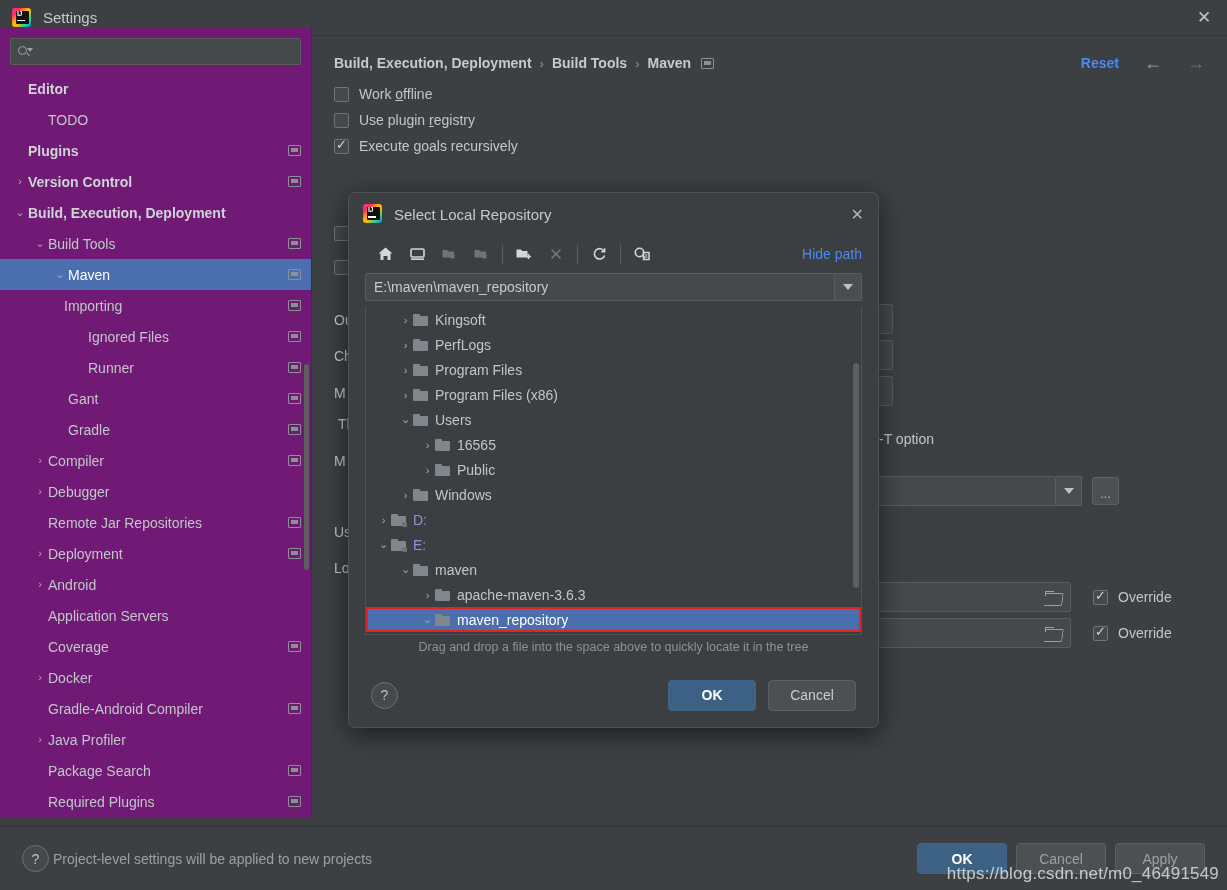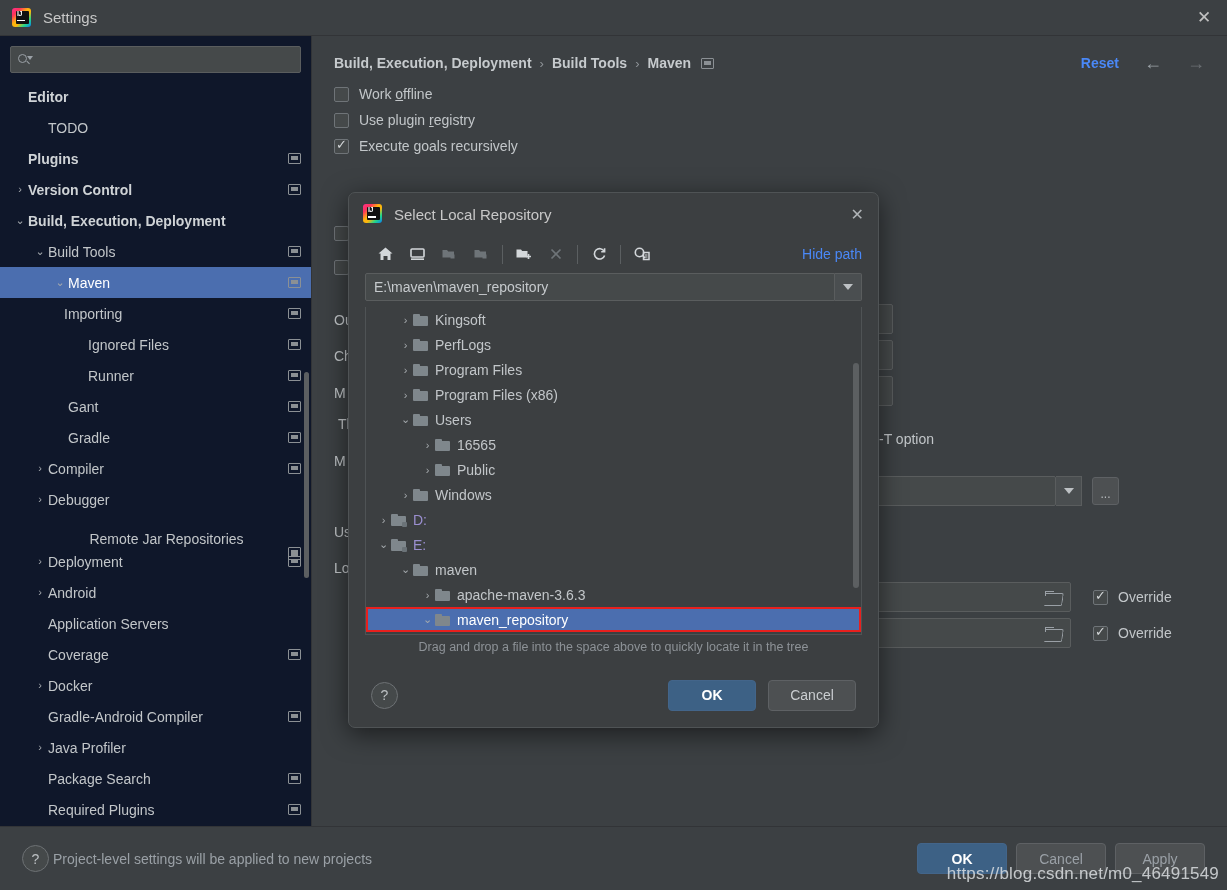--- a/index.html
+++ b/index.html
@@ -44,22 +44,22 @@
   }
   .tb-title { margin-left: 11px; font-size: 15px; color: #c8c8c8; }
   .tb-close {
     position: absolute; right: 0; top: 0; width: 46px; height: 35px;
     display: flex; align-items: center; justify-content: center;
     color: #c0c0c0; font-size: 17px; font-weight: 300;
   }
 
   
   .sidebar {
-    position: absolute; left: 0; top: 36px; width: 312px; height: 790px;
-    background: #0f172a; border-right: 1px solid #323437;
+    position: absolute; left: 0; top: 28px; width: 312px; height: 790px;
+    background: #701a75; border-right: 1px solid #323437;
   }
   .search-wrap { padding: 10px 10px 0 10px; }
   .search-box {
     height: 27px; background: #45494a; border: 1px solid #5a5d5e; border-radius: 2px;
     display: flex; align-items: center; padding: 0 6px;
   }
   .search-ico { width: 15px; height: 15px; position: relative; margin-right: 4px; }
   .search-ico .circ {
     position: absolute; left: 1px; top: 2px; width: 9px; height: 9px;
     border: 1.4px solid #9aa0a6; border-radius: 50%;
@@ -375,21 +375,21 @@
         </div>
         <div class="tnode" style="padding-left: 32px;">
           <span class="arrow">›</span>
           <span class="lbl">Compiler</span>
           <span class="badge"></span>
         </div>
         <div class="tnode" style="padding-left: 32px;">
           <span class="arrow">›</span>
           <span class="lbl">Debugger</span>
         </div>
-        <div class="tnode" style="padding-left: 32px; flex-direction: column;">
+        <div class="tnode" style="padding-left: 32px;">
           <span class="arrow"></span>
           <span class="lbl">Remote Jar Repositories</span>
           <span class="badge"></span>
         </div>
         <div class="tnode" style="padding-left: 32px;">
           <span class="arrow">›</span>
           <span class="lbl">Deployment</span>
           <span class="badge"></span>
         </div>
         <div class="tnode" style="padding-left: 32px;">

